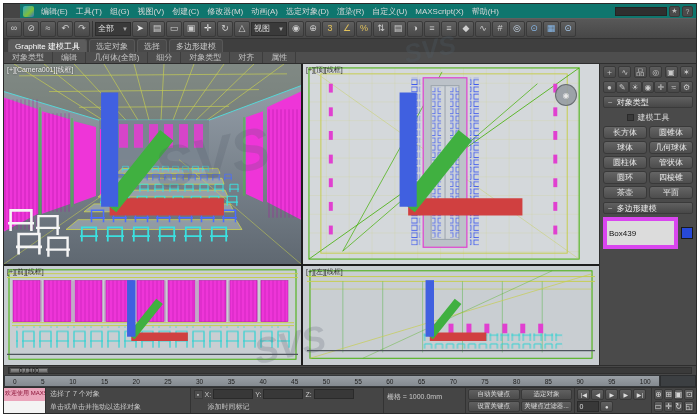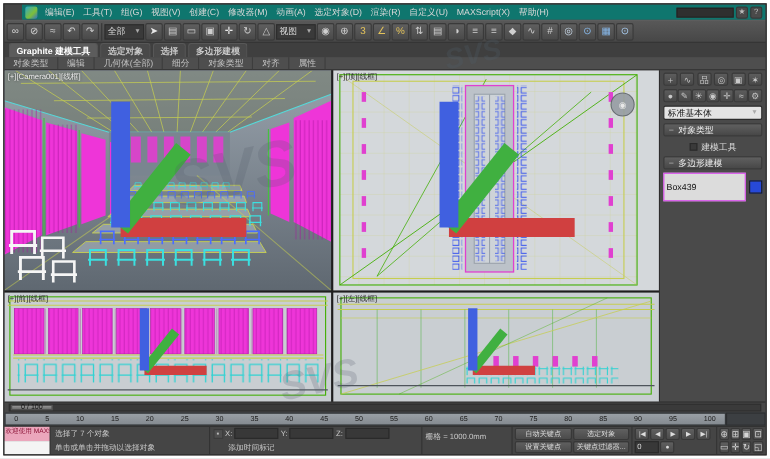--- a/index.html
+++ b/index.html
@@ -15,21 +15,21 @@
   .mb-icon{width:11px;height:11px;font-size:7px;color:#bbb;display:flex;align-items:center;justify-content:center;background:#4a4a4a;border:1px solid #383838;border-radius:2px;}
   
   .toolbar{height:21px;background:linear-gradient(#585858,#474747);border-top:1px solid #606060;border-bottom:1px solid #333;display:flex;align-items:center;padding:0 2px;gap:1px;flex:0 0 auto;}
   .toolbar .tbg{display:flex;gap:1px;}
   .tb-icon{width:16px;height:16px;font-size:9px;line-height:1;color:#cfcfcf;display:flex;align-items:center;justify-content:center;background:linear-gradient(#5f5f5f,#494949);border:1px solid #3a3a3a;border-radius:2px;cursor:default;}
   .sep{width:1px;height:16px;background:#353535;margin:0 1px;}
   .tb-dd{height:14px;min-width:36px;background:#3a3a3a;border:1px solid #2d2d2d;color:#ddd;font-size:8px;display:flex;align-items:center;justify-content:space-between;padding:0 2px;gap:2px;}
   .dd-arrow{font-size:6px;color:#aaa;}
   
   .ribbon-tabs{height:13px;background:#3f3f3f;display:flex;align-items:flex-end;padding:0 4px;gap:2px;font-size:8px;color:#c8c8c8;flex:0 0 auto;}
-  .ribbon-tab{padding:1px 6px 0 6px;background:#494949;border:1px solid #575757;border-bottom:none;border-radius:3px 3px 0 0;white-space:nowrap;font-weight:bold;}
+  .ribbon-tab{padding:1px 6px 0 6px;background:#494949;border:1px solid #575757;border-bottom:none;border-radius:3px 3px 0 0;white-space:nowrap;}
   .ribbon-tab.active{background:#5c5c5c;color:#fff;}
   .ribbon-panels{height:12px;background:#4e4e4e;border-bottom:1px solid #2e2e2e;display:flex;align-items:center;font-size:8px;color:#c2c2c2;flex:0 0 auto;}
   .ribbon-panel{padding:0 8px;border-right:1px solid #3d3d3d;white-space:nowrap;}
   
   .main{flex:1;display:flex;min-height:0;}
   .viewports{flex:1;position:relative;background:#1e1e1e;}
   .vp{position:absolute;overflow:hidden;}
   .vp svg{position:absolute;left:0;top:0;width:100%;height:100%;}
   .vp-camera{left:0;top:0;width:297px;height:200px;background:linear-gradient(#99a3ad,#5f6871);}
   .vp-top{left:299px;top:0;right:0;height:200px;background:#d4d8db;}
@@ -45,21 +45,21 @@
   .cp-row{display:flex;justify-content:space-between;}
   .cp-tab{width:13px;height:12px;font-size:8px;color:#c9c9c9;display:flex;align-items:center;justify-content:center;background:linear-gradient(#5d5d5d,#484848);border:1px solid #3a3a3a;border-radius:2px;}
   .cp-dd{height:13px;background:#e4e4e4;border:1px solid #2c2c2c;color:#111;display:flex;align-items:center;justify-content:space-between;padding:0 3px;border-radius:2px;}
   .rollout{height:12px;background:linear-gradient(#606060,#474747);border:1px solid #3a3a3a;border-radius:2px;display:flex;align-items:center;gap:4px;padding:0 4px;color:#eee;}
   .roll-minus{font-size:8px;color:#bbb;}
   .autogrid{height:12px;display:flex;align-items:center;justify-content:center;gap:4px;}
   .cbx{width:7px;height:7px;background:#3a3a3a;border:1px solid #2a2a2a;display:inline-block;}
   .cp-grid{display:grid;grid-template-columns:1fr 1fr;gap:2px;}
   .cp-btn{height:13px;background:linear-gradient(#656565,#4d4d4d);border:1px solid #393939;border-radius:3px;display:flex;align-items:center;justify-content:center;font-size:8px;color:#e8e8e8;white-space:nowrap;overflow:hidden;}
   .name-row{display:flex;gap:3px;align-items:center;}
-  .name-input{flex:1;height:12px;background:#dcdcdc;border:1px solid #d946ef;color:#111;font-size:8px;padding:12px 2px;min-width:0;}
+  .name-input{flex:1;height:12px;background:#dcdcdc;border:4px solid #d946ef;color:#111;font-size:8px;padding:12px 2px;min-width:0;}
   .color-swatch{width:12px;height:12px;background:#2749d8;border:1px solid #1a1a1a;flex:0 0 auto;}
   
   .timeslider{height:10px;background:#474747;border-top:1px solid #2e2e2e;display:flex;align-items:center;padding:0 4px;flex:0 0 auto;}
   .ts-track{position:relative;flex:1;height:7px;background:#3a3a3a;border:1px solid #2f2f2f;}
   .ts-handle{position:absolute;left:1px;top:0;height:100%;width:38px;background:linear-gradient(#939393,#6e6e6e);border:1px solid #555;font-size:6.5px;color:#101010;display:flex;align-items:center;justify-content:center;}
   .trackbar{height:12px;background:#45494d;display:flex;align-items:stretch;flex:0 0 auto;}
   .ticks{flex:1;display:flex;justify-content:space-between;align-items:center;padding:0 8px;font-size:6.5px;color:#1d1d1d;background:linear-gradient(#9aa0a6,#848a90);border:1px solid #34373a;}
   .tick{white-space:nowrap;}
   .tb-end{width:36px;background:#3c3f42;border:1px solid #2c2e30;}
   .statusbar{height:26px;background:#454545;border-top:1px solid #2f2f2f;display:flex;font-size:7px;color:#c9c9c9;flex:0 0 auto;}
@@ -449,32 +449,40 @@
         </div>
       <div class="cp-row">
           <span class="cp-tab">●</span>
           <span class="cp-tab">✎</span>
           <span class="cp-tab">☀</span>
           <span class="cp-tab">◉</span>
           <span class="cp-tab">✛</span>
           <span class="cp-tab">≈</span>
           <span class="cp-tab">⚙</span>
         </div>
-      <div class="cp-dd">
-        <span>标准基本体</span>
-        <span class="dd-arrow">▼</span>
-      </div>
       <div class="rollout">
         <span class="roll-minus">−</span>
         <span>对象类型</span>
       </div>
       <div class="autogrid">
         <span class="cbx"></span>
         <span>建模工具</span>
       </div>
+      <div class="cp-grid">
+          <span class="cp-btn">长方体</span>
+          <span class="cp-btn">圆锥体</span>
+          <span class="cp-btn">球体</span>
+          <span class="cp-btn">几何球体</span>
+          <span class="cp-btn">圆柱体</span>
+          <span class="cp-btn">管状体</span>
+          <span class="cp-btn">圆环</span>
+          <span class="cp-btn">四棱锥</span>
+          <span class="cp-btn">茶壶</span>
+          <span class="cp-btn">平面</span>
+        </div>
       <div class="rollout">
         <span class="roll-minus">−</span>
         <span>多边形建模</span>
       </div>
       <div class="name-row">
         <input class="name-input" value="Box439" style="">
         <span class="color-swatch"></span>
       </div>
     </div>
   </div>

